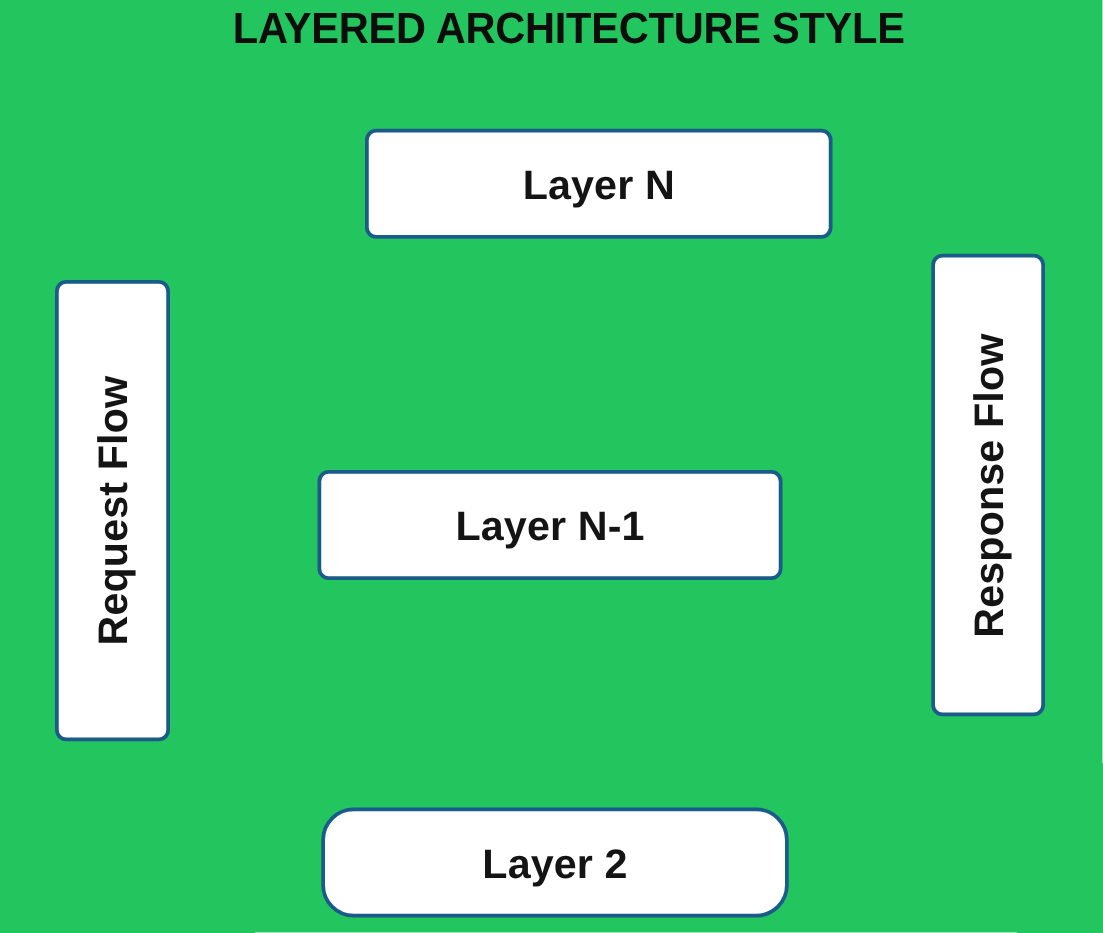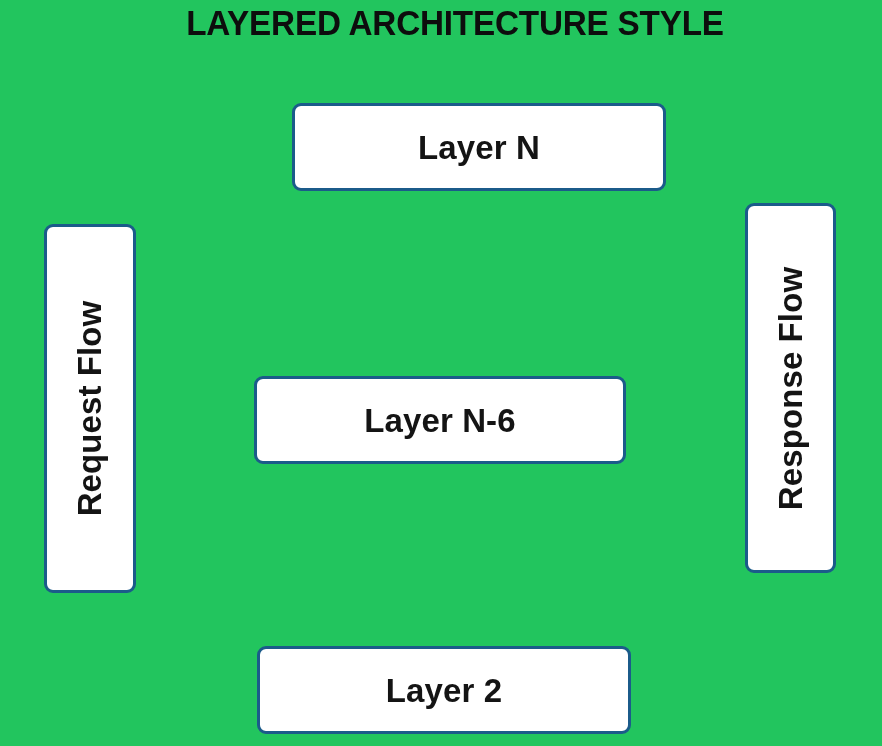--- a/index.html
+++ b/index.html
@@ -69,20 +69,21 @@
     left: 254px;
     top: 376px;
     width: 372px;
     height: 88px;
   }
   .layer-2 {
     left: 257px;
     top: 646px;
     width: 374px;
     height: 88px;
+    border-radius: 26px;
   }
 
   
   .flow {
     left: 44px;
     top: 224px;
     width: 92px;
     height: 369px;
   }
   .flow-right {
@@ -101,21 +102,21 @@
 
 <div id="canvas">
 
   <div class="diagram-title">LAYERED ARCHITECTURE STYLE</div>
 
   <div class="node layer-n">
     <span class="node-label">Layer N</span>
   </div>
 
   <div class="node layer-n-1">
-    <span class="node-label">Layer N-6</span>
+    <span class="node-label">Layer N-1</span>
   </div>
 
   <div class="node layer-2">
     <span class="node-label">Layer 2</span>
   </div>
 
   <div class="node flow">
     <span class="node-label">Request Flow</span>
   </div>
 

